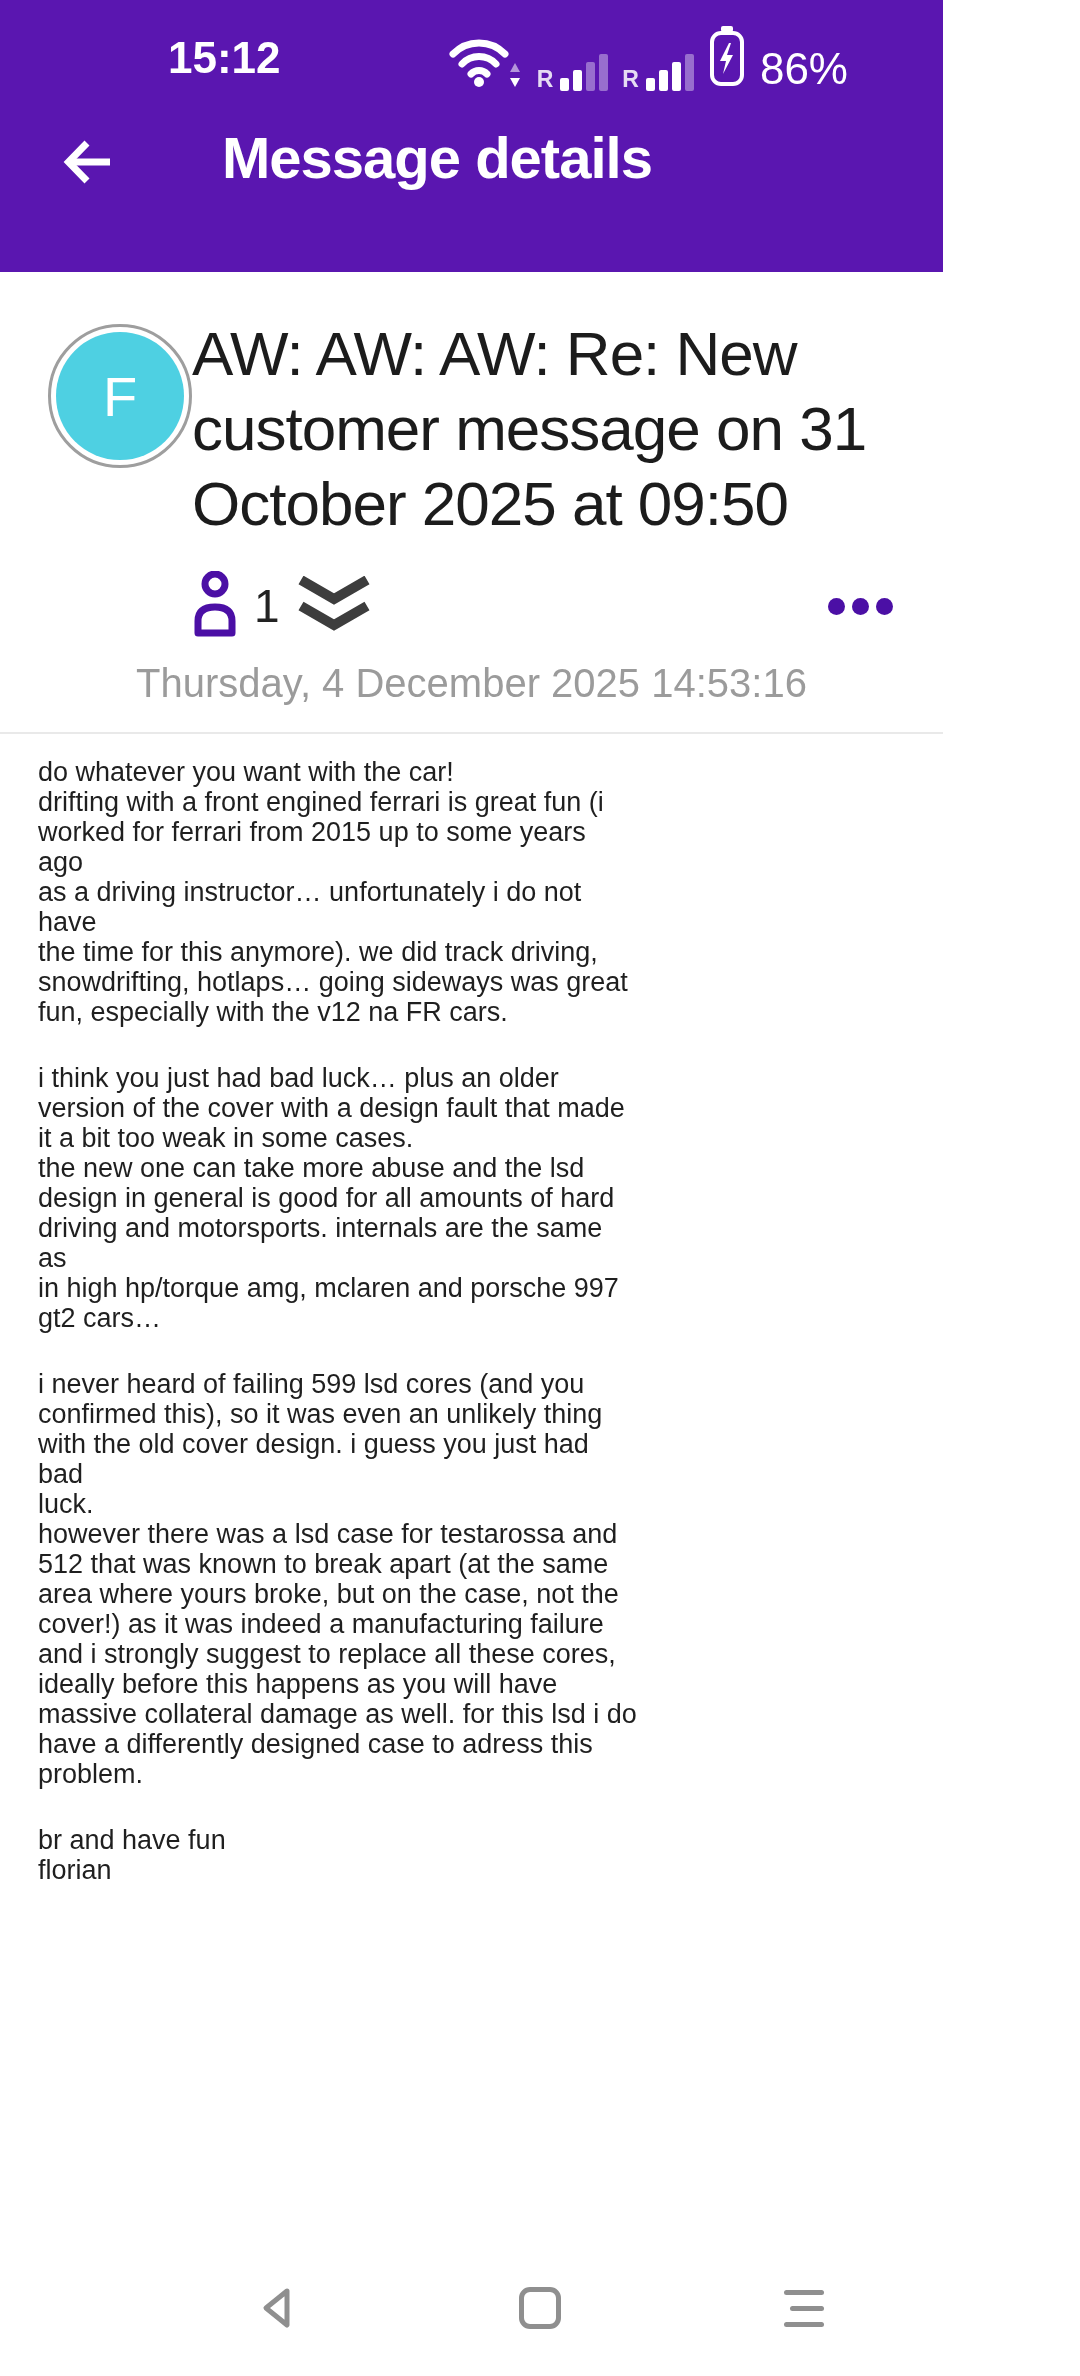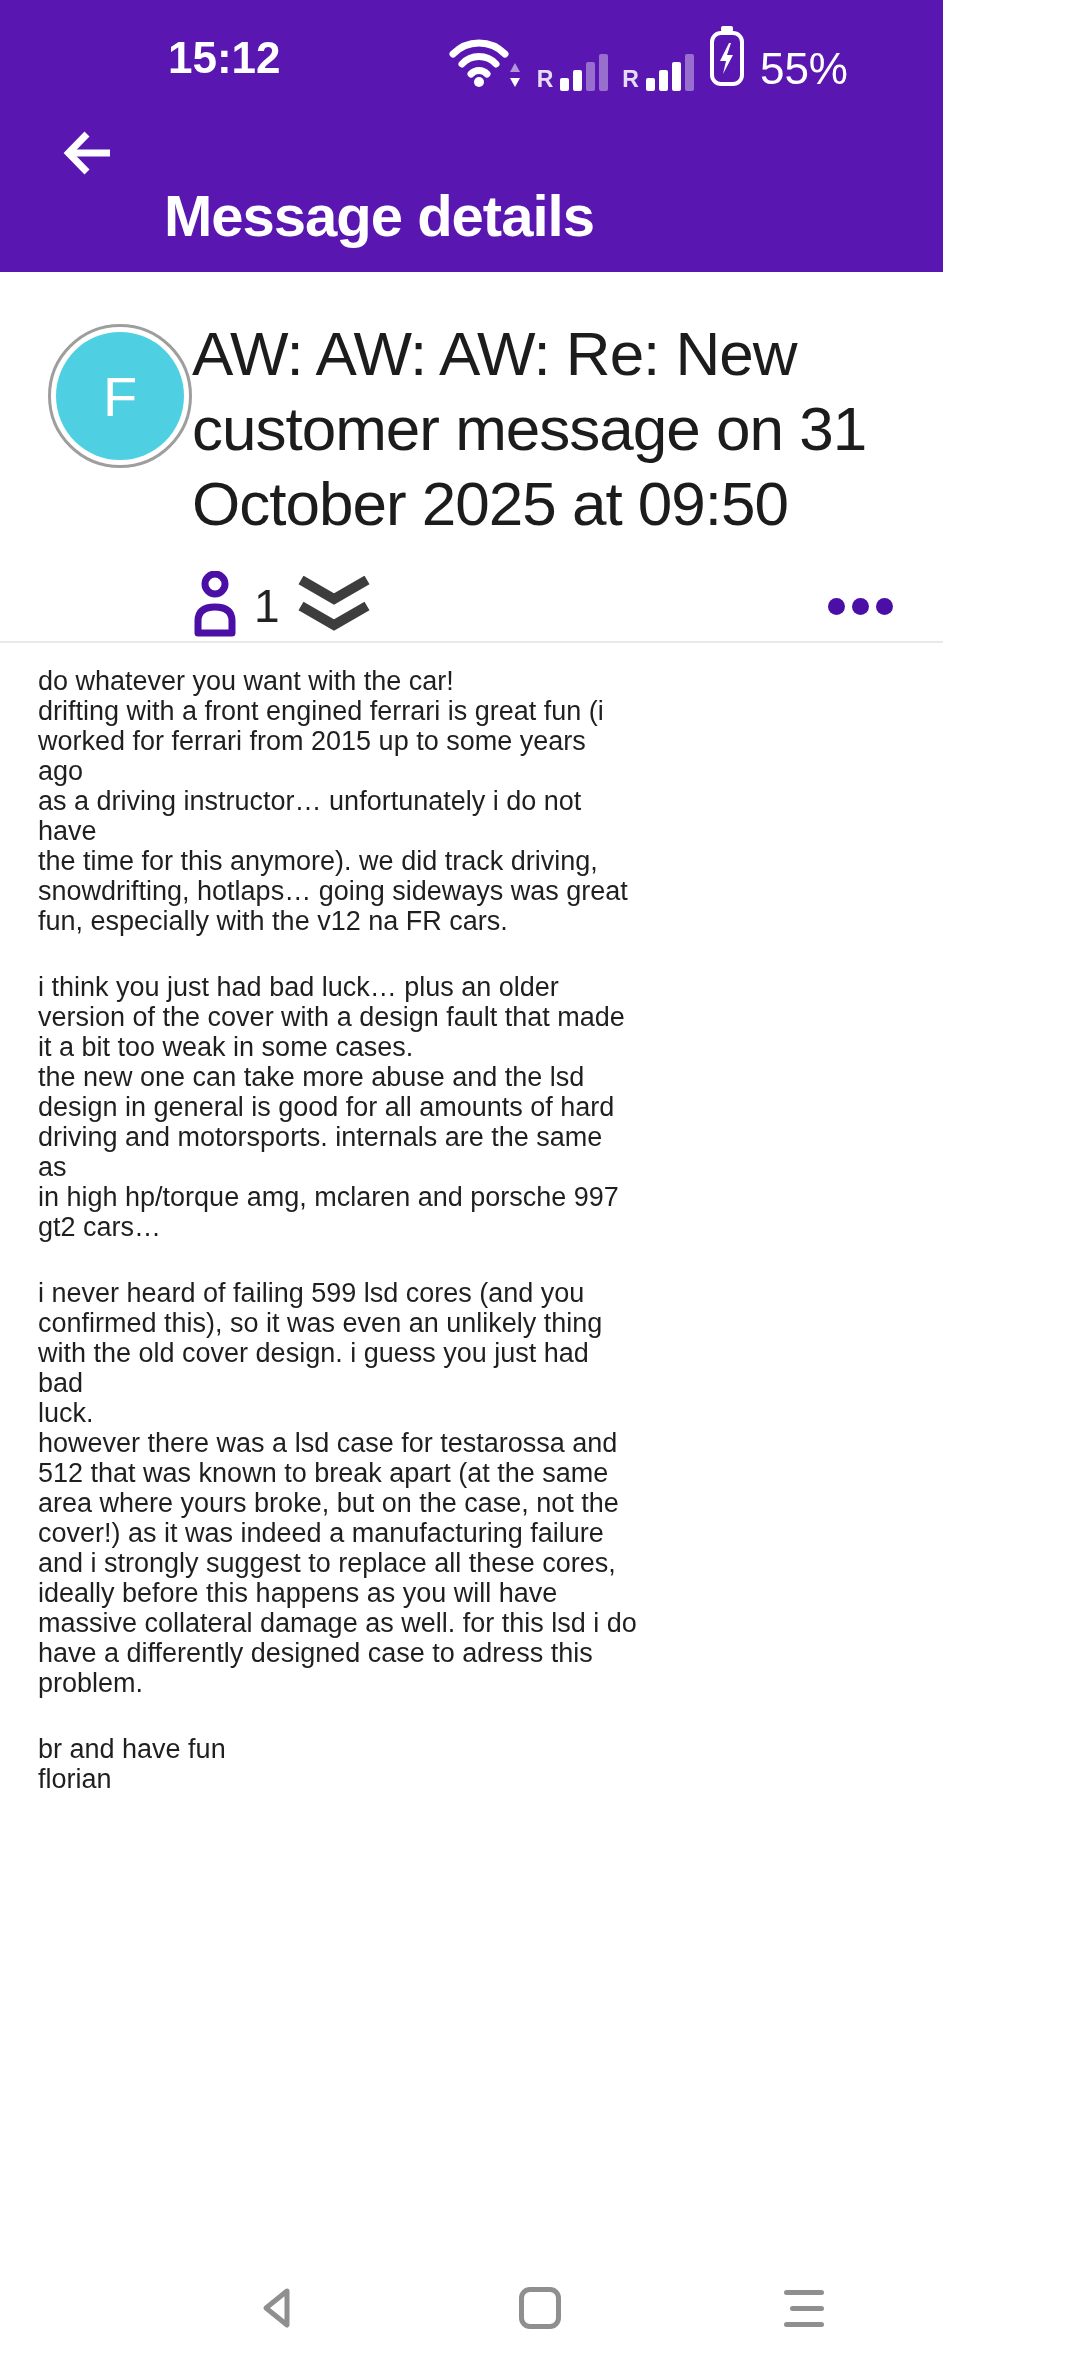--- a/index.html
+++ b/index.html
@@ -13,21 +13,21 @@
   .time{color:#ffffff;font-size:44px;font-weight:600;letter-spacing:0;}
   .status-icons{display:flex;align-items:flex-end;gap:14px;}
   .net{display:flex;align-items:flex-end;gap:5px;}
   .net .r{color:rgba(255,255,255,.85);font-size:23px;font-weight:700;line-height:1;margin-right:2px;}
   .bars{display:flex;align-items:flex-end;gap:4px;}
   .bar{width:9px;border-radius:2px;background:rgba(255,255,255,.38);}
   .bar.on{background:#ffffff;}
   .b1{height:13px;} .b2{height:21px;} .b3{height:29px;} .b4{height:37px;}
   .batt-pct{color:#ffffff;font-size:44px;font-weight:500;line-height:1;}
 
-  .titlebar{display:flex;align-items:flex-start;padding:34px 0 0 60px;flex-direction:column;}
+  .titlebar{display:flex;align-items:flex-end;padding:34px 0 0 60px;}
   .back-btn{width:58px;height:58px;flex:0 0 auto;}
   .title{color:#ffffff;font-size:58px;font-weight:700;letter-spacing:-1px;margin:0 0 0 104px;}
 
   
   .msg-head{display:flex;align-items:flex-start;padding:44px 46px 0 48px;}
   .avatar-ring{flex:0 0 auto;width:128px;height:128px;border:3px solid #9e9e9e;border-radius:50%;
                padding:5px;box-sizing:content-box;margin-top:8px;}
   .avatar{width:128px;height:128px;border-radius:50%;background:#4ed0e2;color:#ffffff;
           font-size:56px;font-weight:400;display:flex;align-items:center;justify-content:center;}
   .msg-info{flex:1;}
@@ -94,21 +94,21 @@
             <span class="bar b4"></span>
           </span>
         </span>
         <span>
           <svg width="38" height="62" viewBox="0 0 38 62" fill="none">
             <rect x="13" y="1" width="12" height="6" rx="2" fill="#ffffff"></rect>
             <rect x="4" y="8" width="30" height="51" rx="9" stroke="#ffffff" stroke-width="4"></rect>
             <path d="M21 18 L12 36 h6 l-3 13 l10 -19 h-6 l4 -12 z" fill="#ffffff"></path>
           </svg>
         </span>
-        <span class="batt-pct">55%</span>
+        <span class="batt-pct">86%</span>
       </div>
     </div>
     <div class="titlebar">
       <span class="back-btn">
         <svg width="58" height="58" viewBox="0 0 58 58" fill="none">
           <path d="M50 29 H10" stroke="#ffffff" stroke-width="7"></path>
           <path d="M27 10 L8.5 29 L27 48" stroke="#ffffff" stroke-width="7" fill="none"></path>
         </svg>
       </span>
       <h1 class="title">Message details</h1>
@@ -140,20 +140,21 @@
           </span>
           <span class="more">
             <span class="dot"></span>
             <span class="dot"></span>
             <span class="dot"></span>
           </span>
         </div>
       </div>
     </div>
 
+    <div class="date">Thursday, 4 December 2025 14:53:16</div>
     <hr class="divider">
 
     <div class="email-body">
         <div class="para">do whatever you want with the car!
 drifting with a front engined ferrari is great fun (i
 worked for ferrari from 2015 up to some years ago
 as a driving instructor… unfortunately i do not have
 the time for this anymore). we did track driving,
 snowdrifting, hotlaps… going sideways was great
 fun, especially with the v12 na FR cars.</div>

